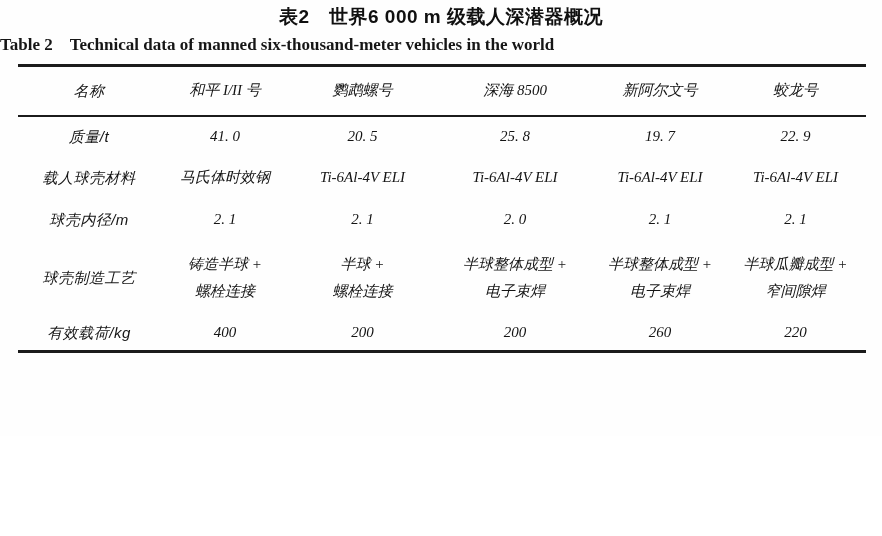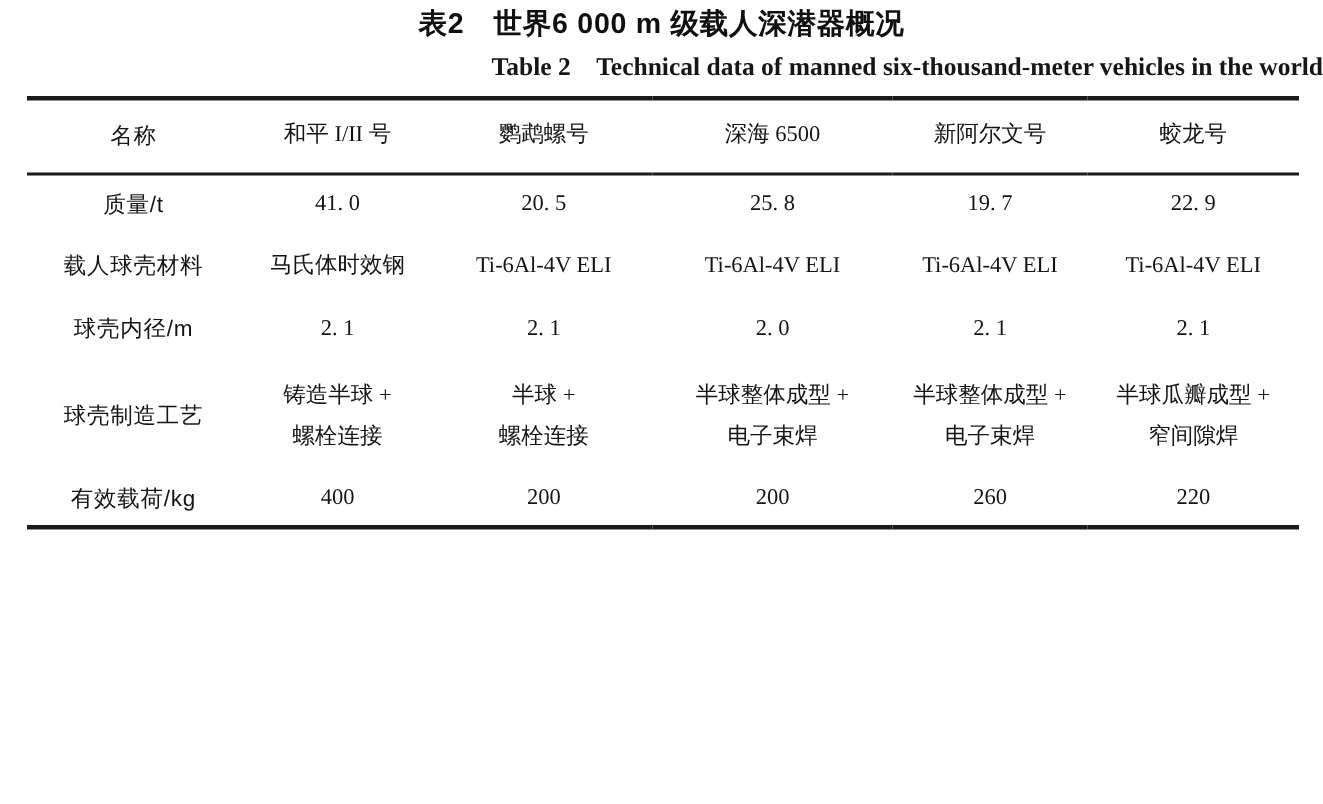--- a/index.html
+++ b/index.html
@@ -21,35 +21,36 @@
     text-align: center;
     font-family: "Liberation Sans", sans-serif;
     font-weight: bold;
     font-size: 19px;
     line-height: 24px;
     letter-spacing: 0.5px;
     color: #101010;
   }
   .title-en {
     margin-top: 5px;
-    text-align: right;
+    text-align: left;
     font-family: "Liberation Serif", serif;
     font-weight: 600;
     font-size: 17px;
     line-height: 22px;
     color: #161616;
   }
   table.data-table {
     margin-left: 18px;
     margin-top: 8px;
     width: 848px;
     border-collapse: collapse;
     table-layout: fixed;
     border-top: 3px solid #1b1b1b;
     border-bottom: 3px solid #1b1b1b;
+    font-style: italic;
   }
   table.data-table thead tr {
     height: 50px;
     border-bottom: 2px solid #1b1b1b;
   }
   table.data-table th,
   table.data-table td {
     text-align: center;
     vertical-align: middle;
     padding: 0;
@@ -96,21 +97,21 @@
         <col style="width: 145px;">
         <col style="width: 160px;">
         <col style="width: 130px;">
         <col style="width: 141px;">
       </colgroup>
     <thead>
       <tr id="header-row">
           <th class="row-label">名称</th>
           <th class="col-header">和平 I/II 号</th>
           <th class="col-header">鹦鹉螺号</th>
-          <th class="col-header">深海 6500</th>
+          <th class="col-header">深海 8500</th>
           <th class="col-header">新阿尔文号</th>
           <th class="col-header">蛟龙号</th>
         </tr>
     </thead>
     <tbody id="table-body">
         <tr class="r2">
           <td class="row-label">质量/t</td>
           <td class="value-cell">41. 0</td>
           <td class="value-cell">20. 5</td>
           <td class="value-cell">25. 8</td>

